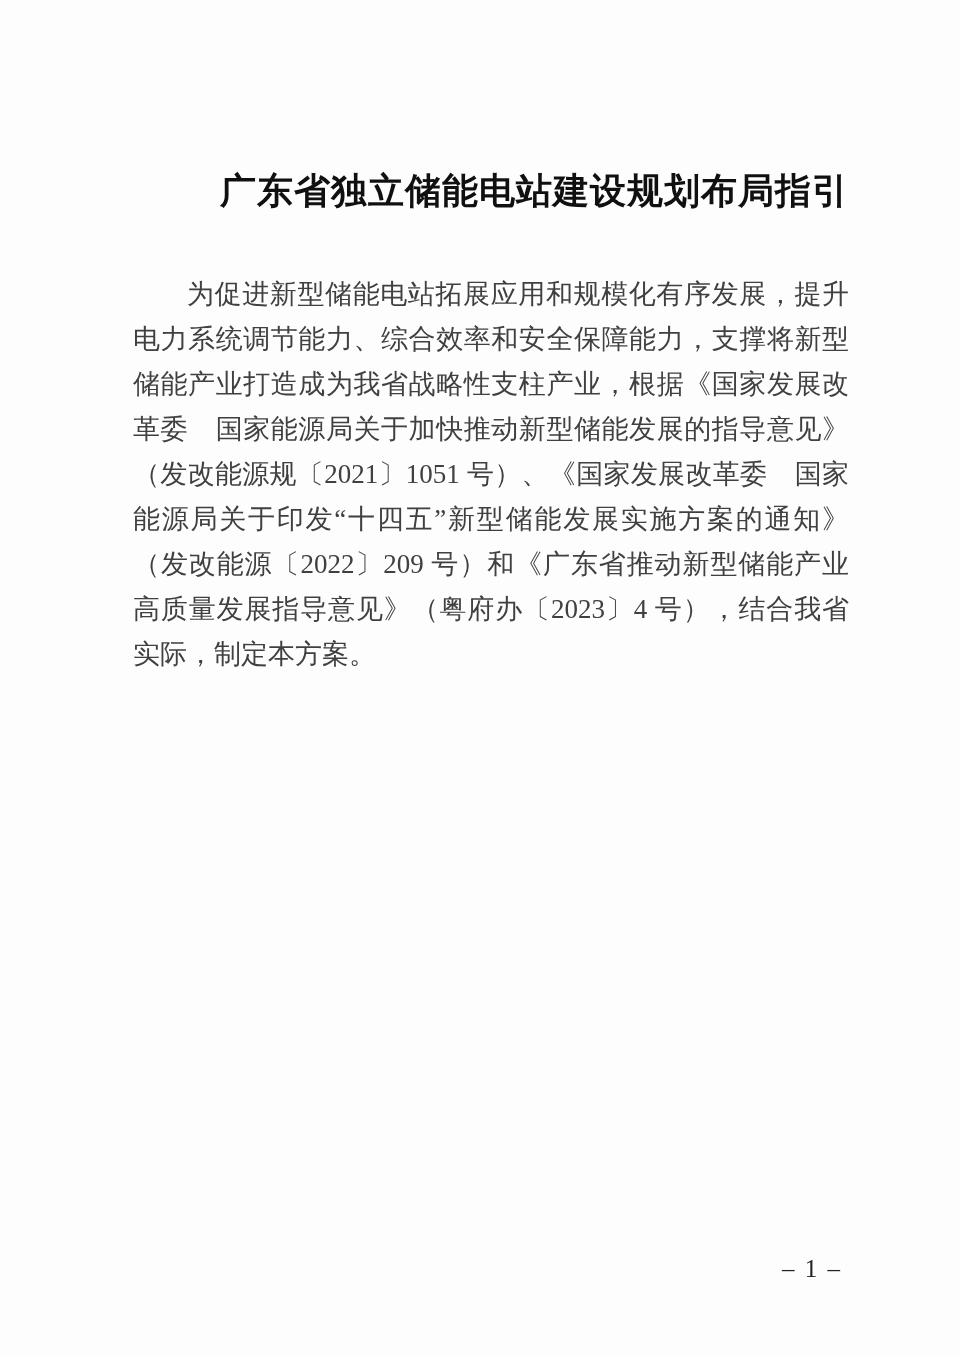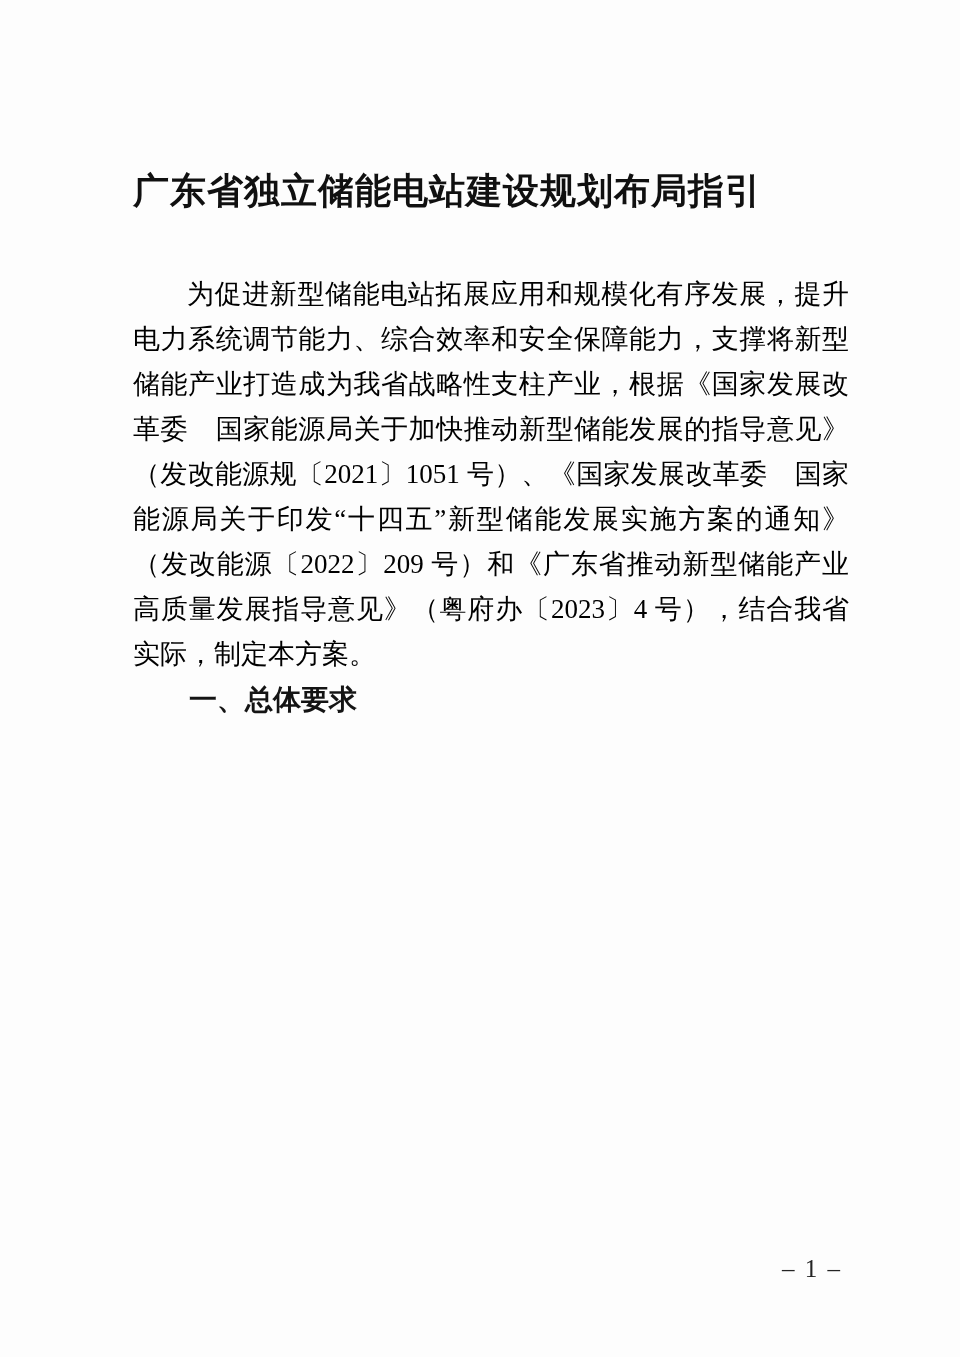--- a/index.html
+++ b/index.html
@@ -21,32 +21,32 @@
     position: absolute;
     left: 133px;
     top: 166px;
     width: 716px;
   }
   .doc-title {
     margin: 0 0 56px 0;
     font-size: 36px;
     line-height: 50px;
     font-weight: 700;
-    text-align: left;
+    text-align: right;
     letter-spacing: 1px;
     color: #101010;
   }
   .body-para {
     margin: 0;
     font-size: 27px;
     line-height: 45px;
     text-align: justify;
     text-indent: 2em;
     letter-spacing: 0;
-    color: #000000;
+    color: #404040;
   }
   .section-heading {
     margin: 0;
     font-size: 28px;
     line-height: 45px;
     text-indent: 2em;
     font-weight: 700;
     font-family: "Liberation Sans", "DejaVu Sans", sans-serif;
     color: #141414;
   }
@@ -67,21 +67,20 @@
 </head>
 <body>
 
 <div class="page">
   <div class="content">
 
     <h1 class="doc-title">广东省独立储能电站建设规划布局指引</h1>
 
     <p class="body-para">为促进新型储能电站拓展应用和规模化有序发展，提升电力系统调节能力、综合效率和安全保障能力，支撑将新型储能产业打造成为我省战略性支柱产业，根据《国家发展改革委　国家能源局关于加快推动新型储能发展的指导意见》（发改能源规〔2021〕1051 号）、《国家发展改革委　国家能源局关于印发“十四五”新型储能发展实施方案的通知》（发改能源〔2022〕209 号）和《广东省推动新型储能产业高质量发展指导意见》（粤府办〔2023〕4 号），结合我省实际，制定本方案。</p>
 
-    <h2 class="section-heading">一、总体要求</h2>
 
 
 
 
   </div>
 
   <div class="page-number">– 1 –</div>
 </div>
 
 </body></html>

